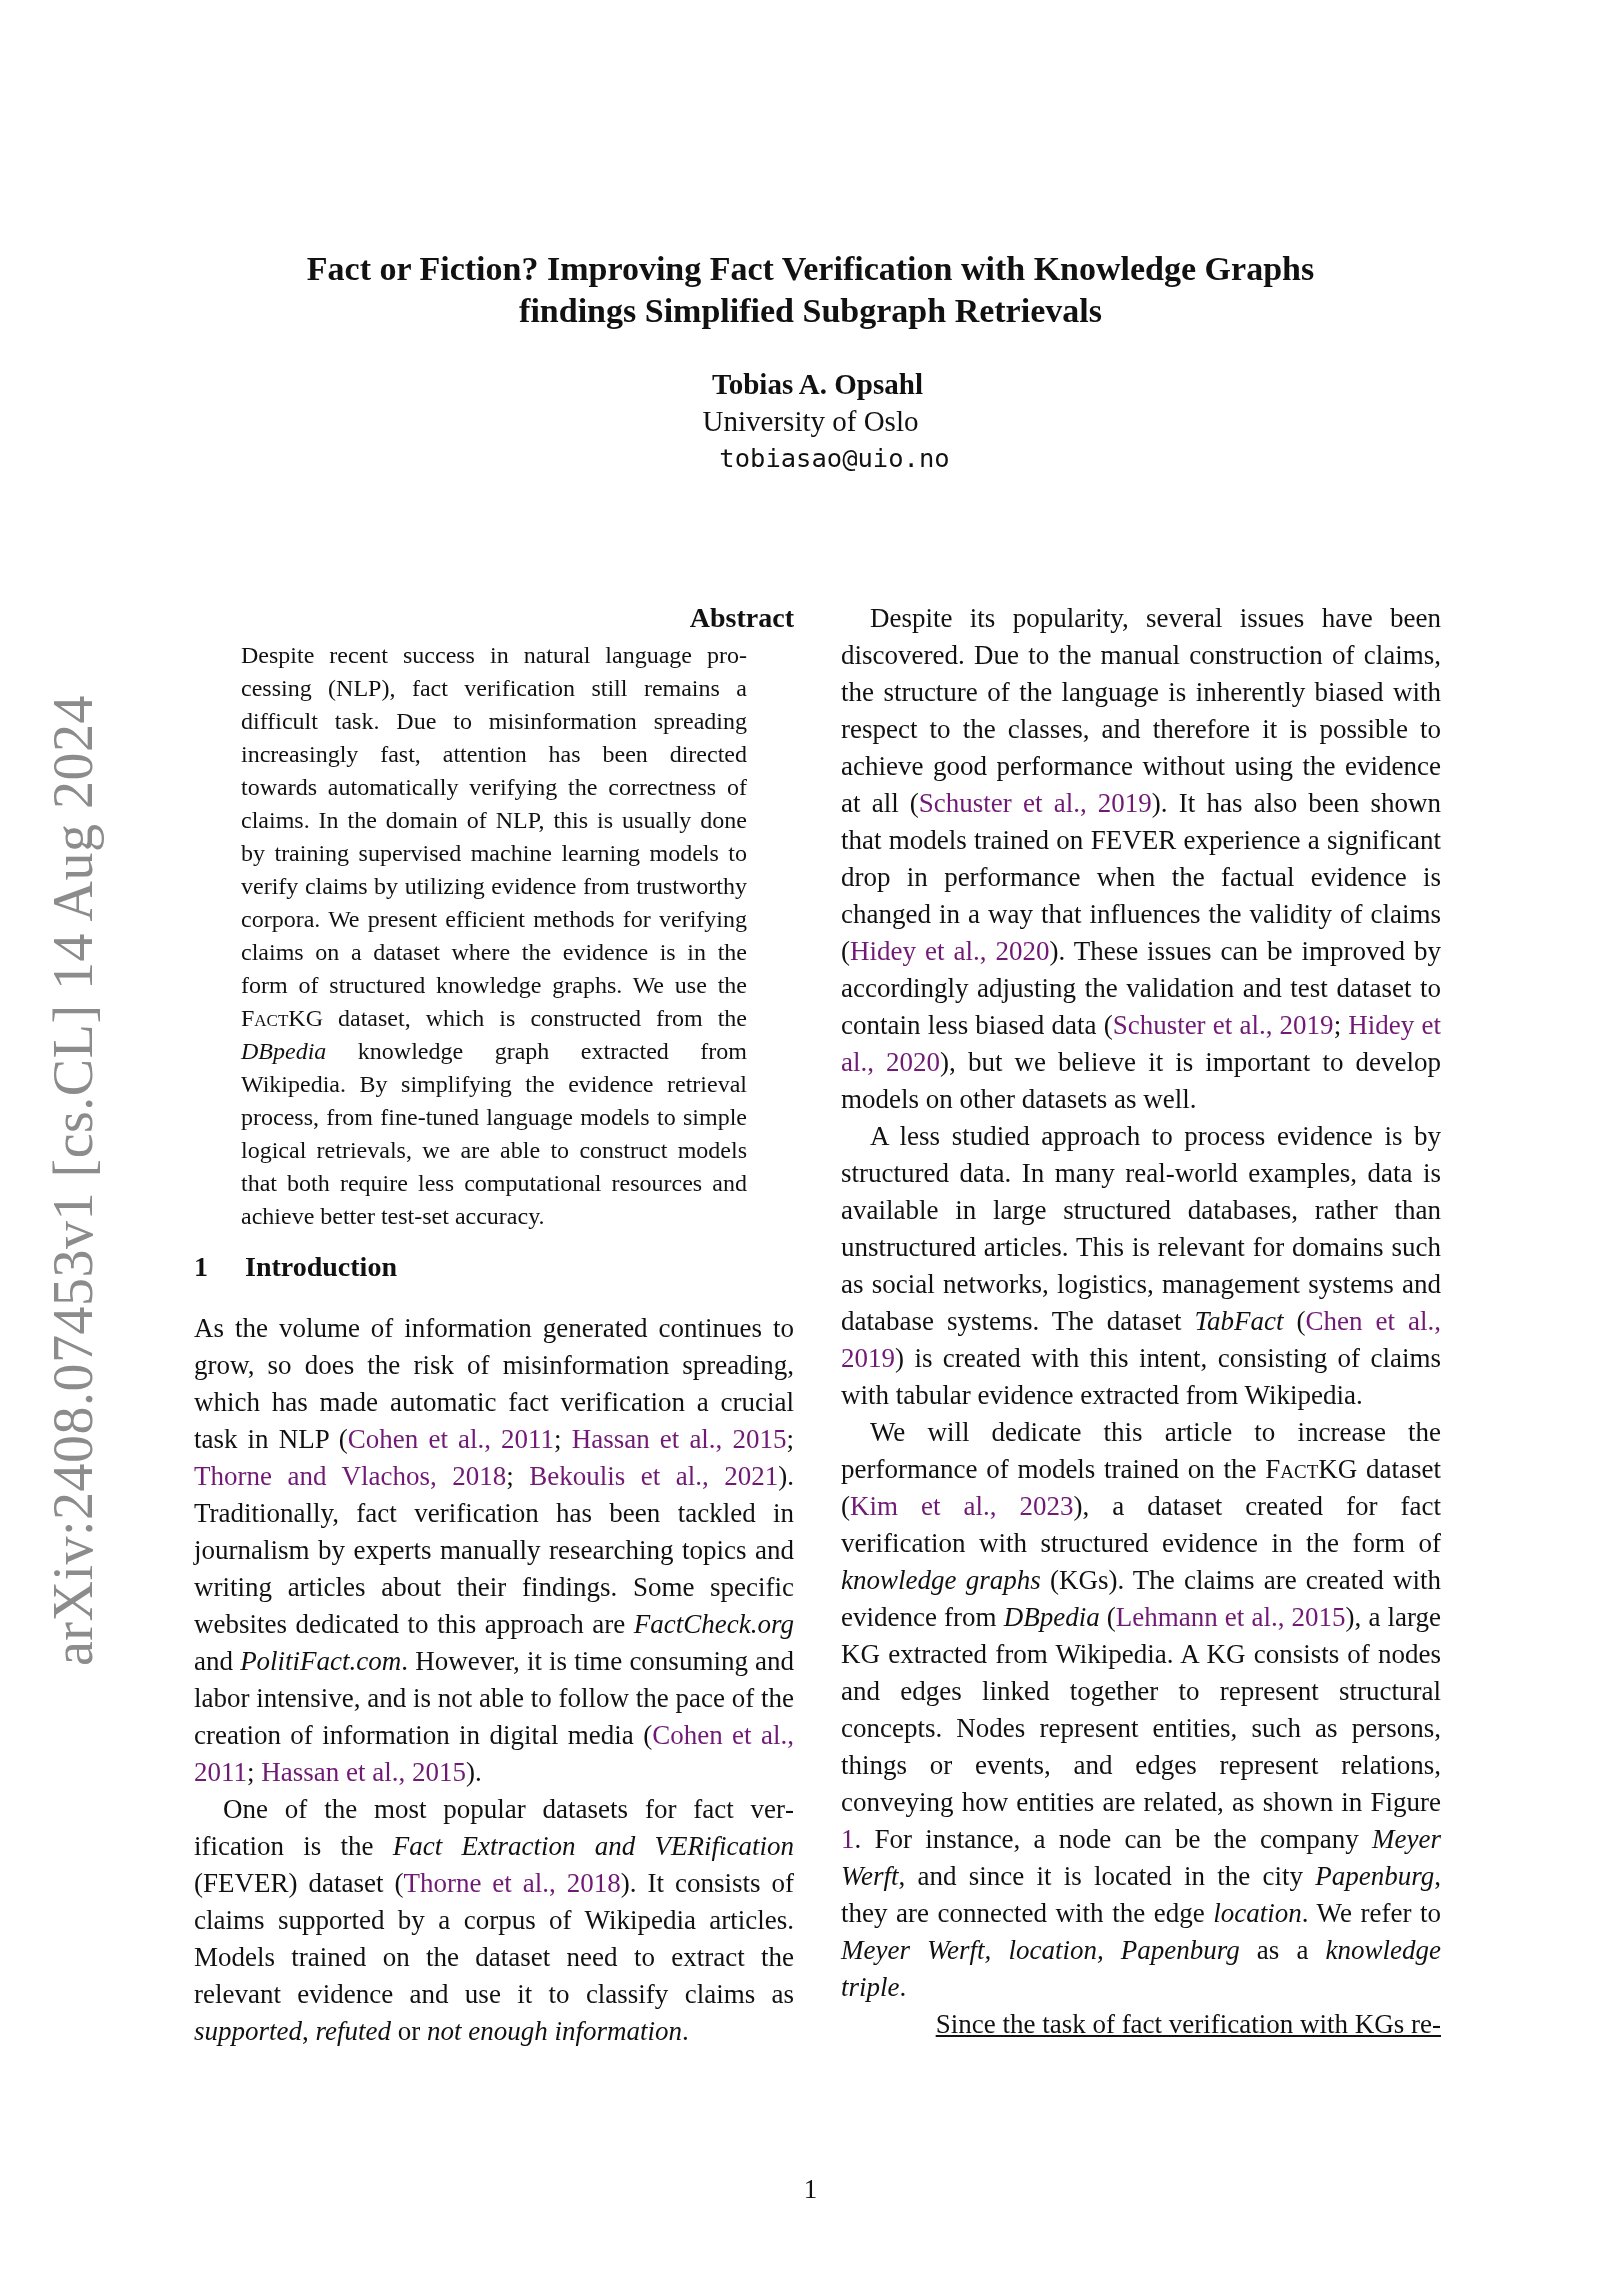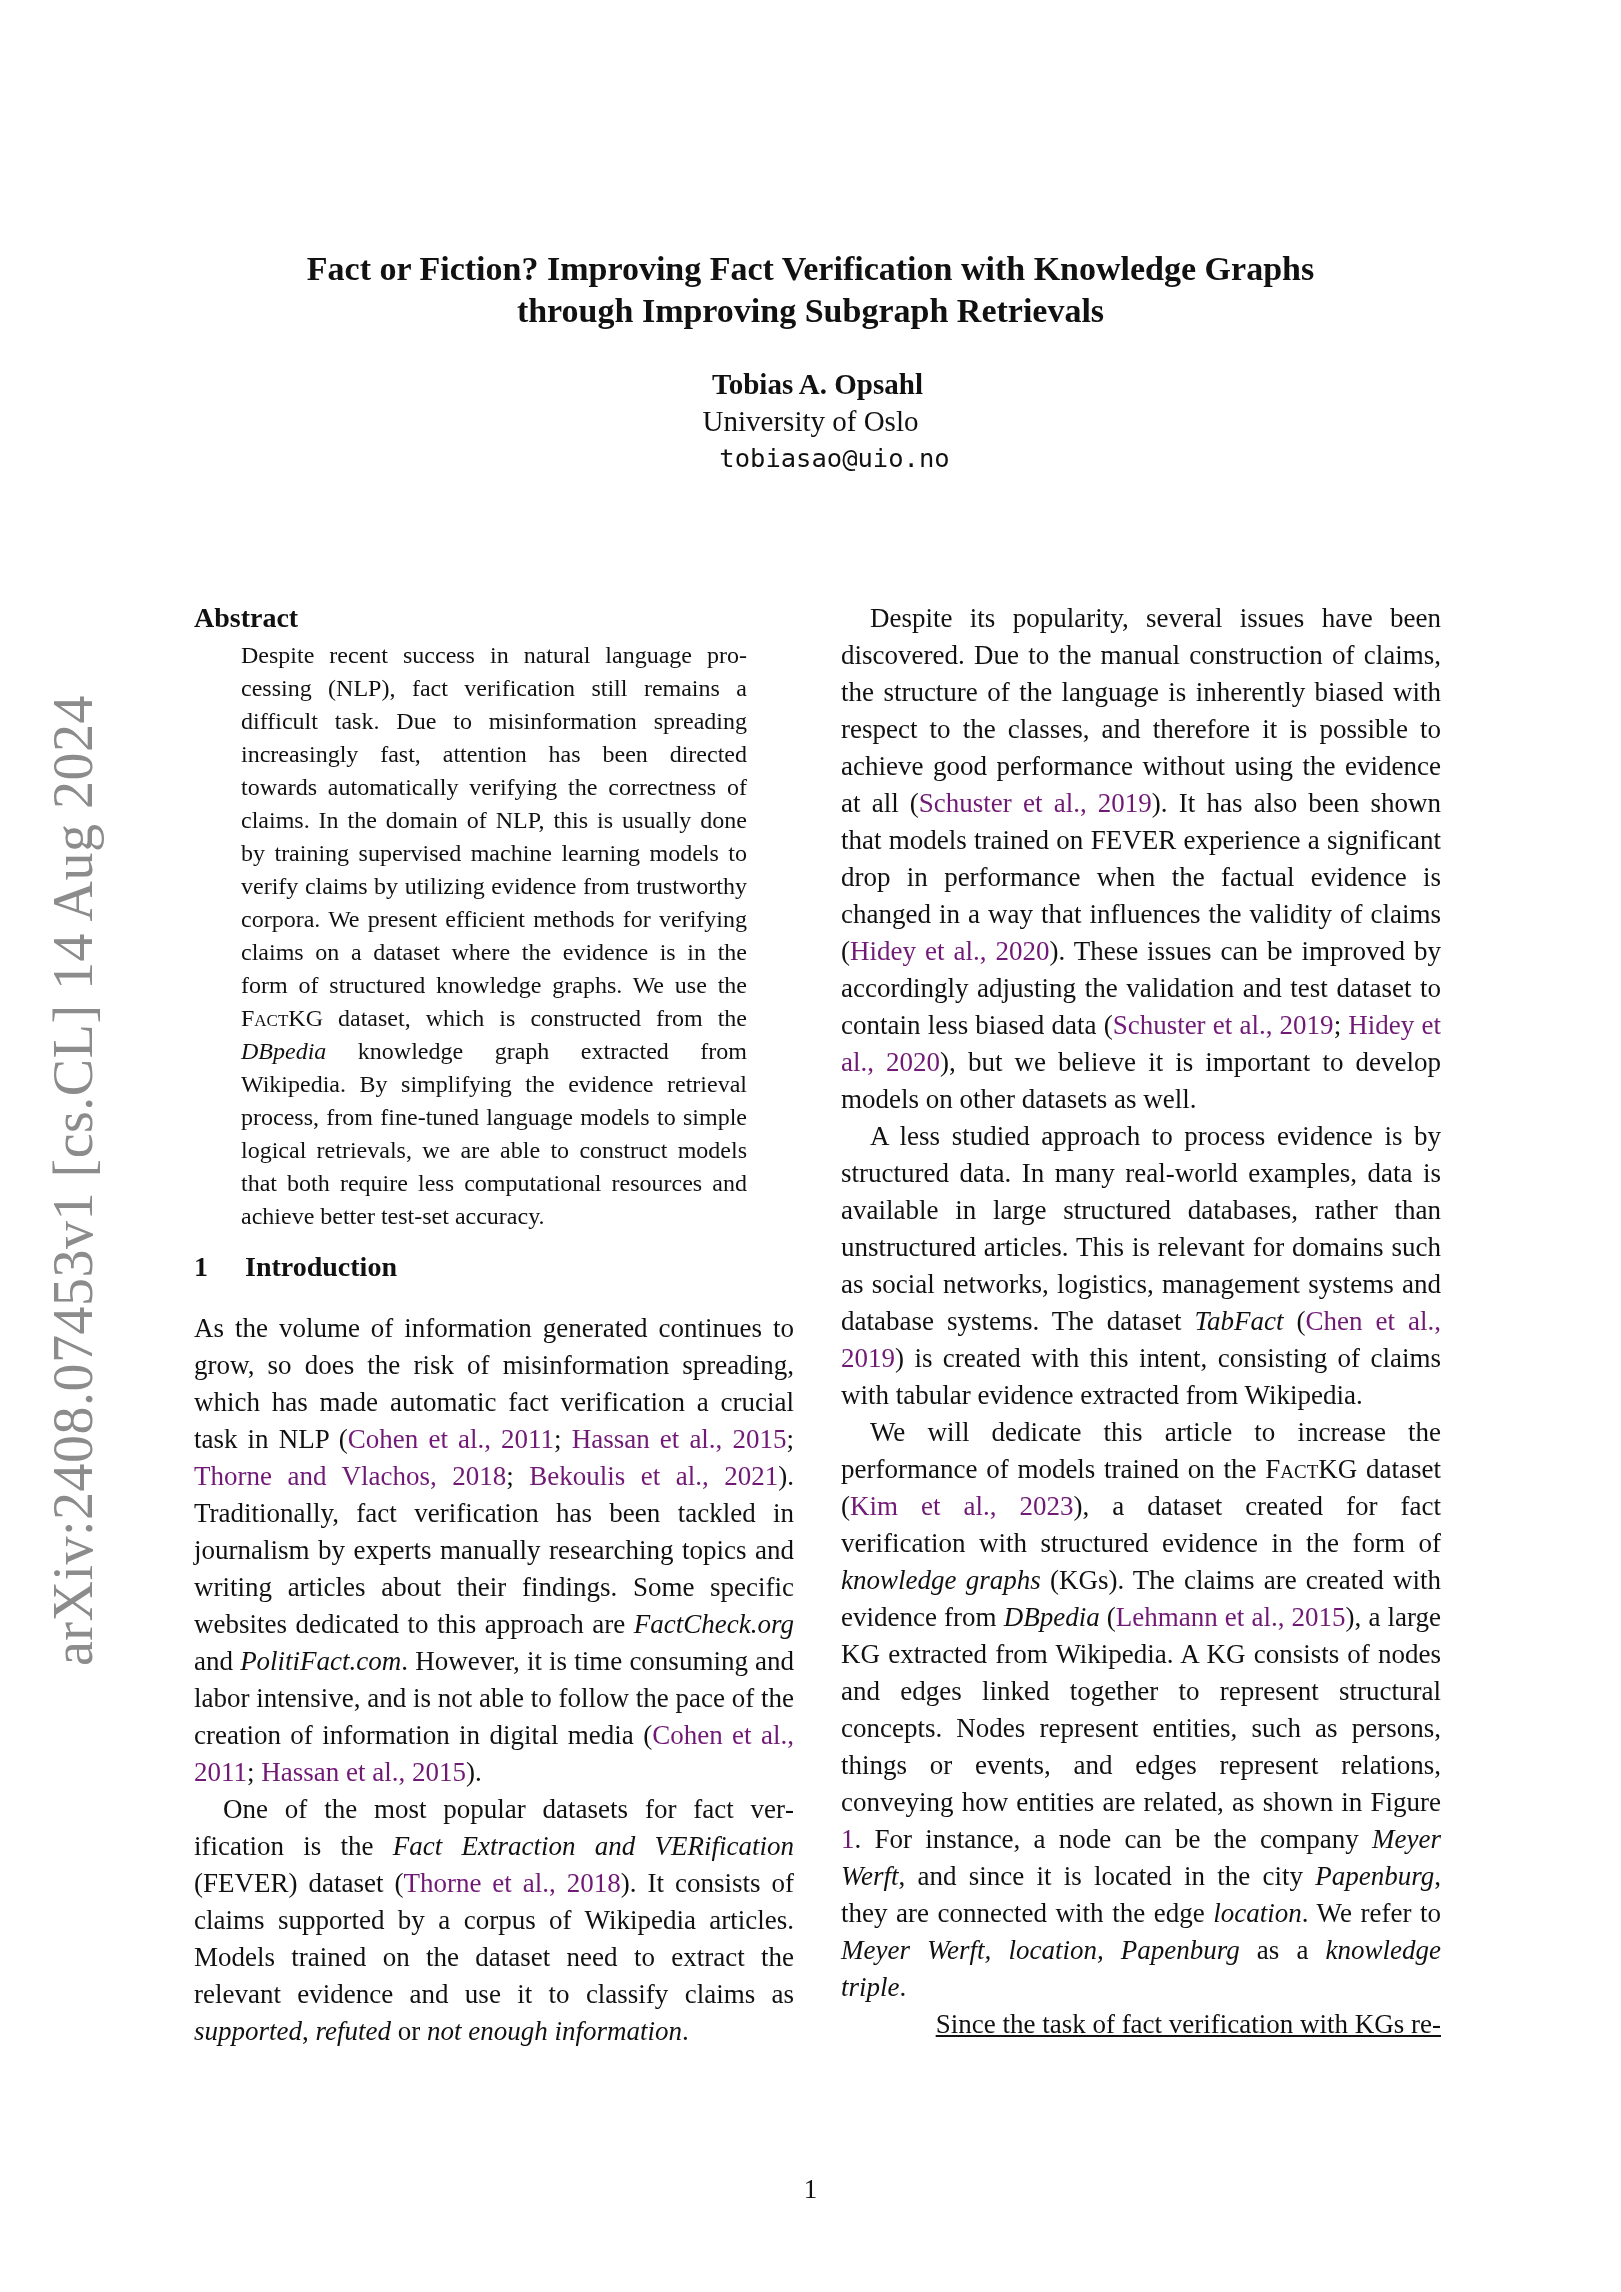--- a/index.html
+++ b/index.html
@@ -19,39 +19,39 @@
   .title { position: absolute; left: 0; width: 1621px; top: 208px; text-align: center;
            font-weight: bold; font-size: 34px; line-height: 42px; margin-top: 40px; }
   .author-block { position: absolute; left: 0; width: 1621px; top: 366px; text-align: center; }
   .author-name { font-weight: bold; font-size: 29px; line-height: 37px; padding-left: 14px; }
   .author-aff { font-size: 29px; line-height: 37px; }
   .author-email { font-family: "DejaVu Sans Mono", "Liberation Mono", monospace; font-size: 25.5px; line-height: 37px; padding-left: 48px; }
 
   .col-left { position: absolute; left: 194px; top: 598px; width: 600px; }
   .col-right { position: absolute; left: 841px; top: 600px; width: 600px; }
 
-  .abstract-title { text-align: left; font-weight: bold; font-size: 28px; line-height: 39px; margin: 0 0 2px 0; }
+  .abstract-title { text-align: right; font-weight: bold; font-size: 28px; line-height: 39px; margin: 0 0 2px 0; }
   .abstract-body { margin-left: 47px; width: 506px; font-size: 24px; line-height: 33px; text-align: justify; hyphens: manual; }
 
   .section-heading { font-weight: bold; font-size: 28px; line-height: 39px; margin-top: 13.7px; margin-bottom: 24px; }
   .section-heading .num { display: inline-block; width: 51px; }
 
   .para { font-size: 27px; line-height: 37px; text-align: justify; margin: 0; }
   .para.indent { text-indent: 29px; }
 
   .page-number { position: absolute; left: 0; width: 1621px; top: 2174px; text-align: center; font-size: 27px; }
 </style>
 </head>
 <body>
 
 <div class="arxiv-stamp">arXiv:2408.07453v1  [cs.CL]  14 Aug 2024</div>
 
 <div class="title">
   <div>Fact or Fiction? Improving Fact Verification with Knowledge Graphs</div>
-  <div>through Improving Subgraph Retrievals</div>
+  <div>findings Simplified Subgraph Retrievals</div>
 </div>
 
 <div class="author-block">
   <div class="author-name">Tobias A. Opsahl</div>
   <div class="author-aff">University of Oslo</div>
   <div class="author-email">tobiasao@uio.no</div>
 </div>
 
 <div class="col-left">
   <div class="abstract-title">Abstract</div>

